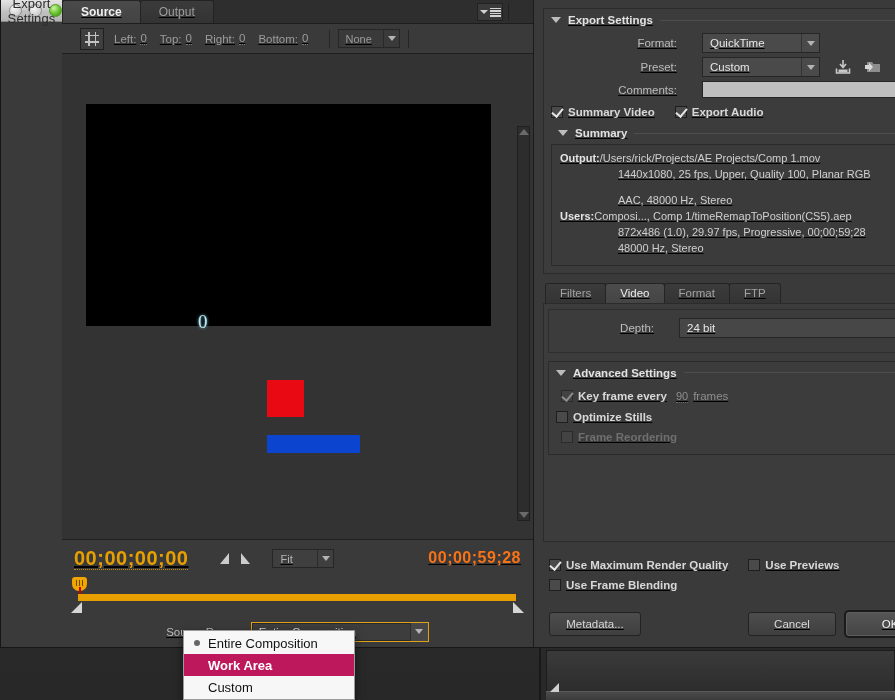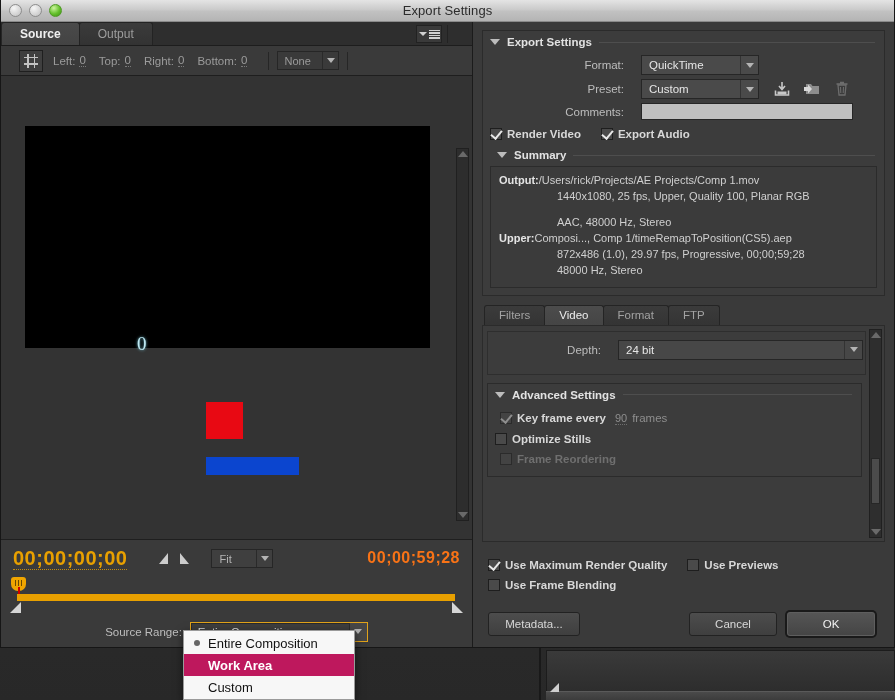--- a/index.html
+++ b/index.html
@@ -33,21 +33,21 @@
     border-bottom:9px solid #cfcfcf;
   }
 
   
   #dialog {
     position: absolute; left: 0; top: 0;
     width: 895px; height: 648px;
     background: #3a3a3a;
     border: 1px solid #161616;
     border-top: none;
-    display: flex; flex-direction: column;
+    display: flex; flex-direction: row; text-decoration: underline;
   }
 
   
   #titlebar {
     height: 22px;
     background: linear-gradient(180deg,#e4e4e4 0%, #c9c9c9 48%, #c2c2c2 52%, #b4b4b4 100%);
     border-bottom: 1px solid #8a8a8a;
     display: flex; align-items: center;
     position: relative; flex: none;
   }
@@ -336,21 +336,21 @@
   .twisty {
     width:0;height:0;border-left:5px solid transparent;border-right:5px solid transparent;
     border-top:6px solid #bcbcbc;
   }
   .group-title { color:#e2e2e2; font-size:11.5px; font-weight:bold; white-space:nowrap; }
   .hrule { flex:1; height:1px; background:#4e4e4e; }
 
   .row { display:flex; align-items:center; margin: 4px 0; }
   .row .lbl {
     color:#bdbdbd; font-size:11.5px; text-align:right;
-    width: 158px; flex:none; padding-right:17px;
+    width: 158px; flex:none; padding-right:25px;
   }
   .combo {
     height: 20px; background:#4a4a4a;
     border:1px solid #262626;
     display:flex; align-items:center; position:relative;
     color:#e6e6e6; font-size:11.5px; padding-left:7px;
   }
   .combo .arrow-box {
     position:absolute; right:0;top:0;bottom:0;width:18px;
     border-left:1px solid #333; display:flex;align-items:center;justify-content:center;
@@ -657,21 +657,21 @@
 
         <div class="row">
           <span class="lbl">Comments:</span>
           <input id="comments-input" type="text" value="" style="">
         </div>
 
 
         <div class="checkrow">
           <label class="chk">
             <span class="box checked"></span>
-            <span class="t">Render Video</span>
+            <span class="t">Summary Video</span>
           </label>
           <label class="chk">
             <span class="box checked"></span>
             <span class="t">Export Audio</span>
           </label>
         </div>
 
         <div class="group-header" style="padding-left:14px;">
           <span class="twisty"></span>
           <span class="group-title">Summary</span>
@@ -679,21 +679,21 @@
         </div>
         <div id="summary-box">
           <div class="sum-line">
             <span class="sum-key">Output:</span>
             <span>/Users/rick/Projects/AE Projects/Comp 1.mov</span>
           </div>
           <div class="sum-line sum-indent">1440x1080, 25 fps, Upper, Quality 100, Planar RGB</div>
           <div class="sum-blank"></div>
           <div class="sum-line sum-indent">AAC, 48000 Hz, Stereo</div>
           <div class="sum-line">
-            <span class="sum-key">Upper:</span>
+            <span class="sum-key">Users:</span>
             <span>Composi..., Comp 1/timeRemapToPosition(CS5).aep</span>
           </div>
           <div class="sum-line sum-indent">872x486 (1.0), 29.97 fps, Progressive, 00;00;59;28</div>
           <div class="sum-line sum-indent">48000 Hz, Stereo</div>
         </div>
       </div>
 
       <div id="codec-tabs">
         <div class="ctab">
           <span>Filters</span>

